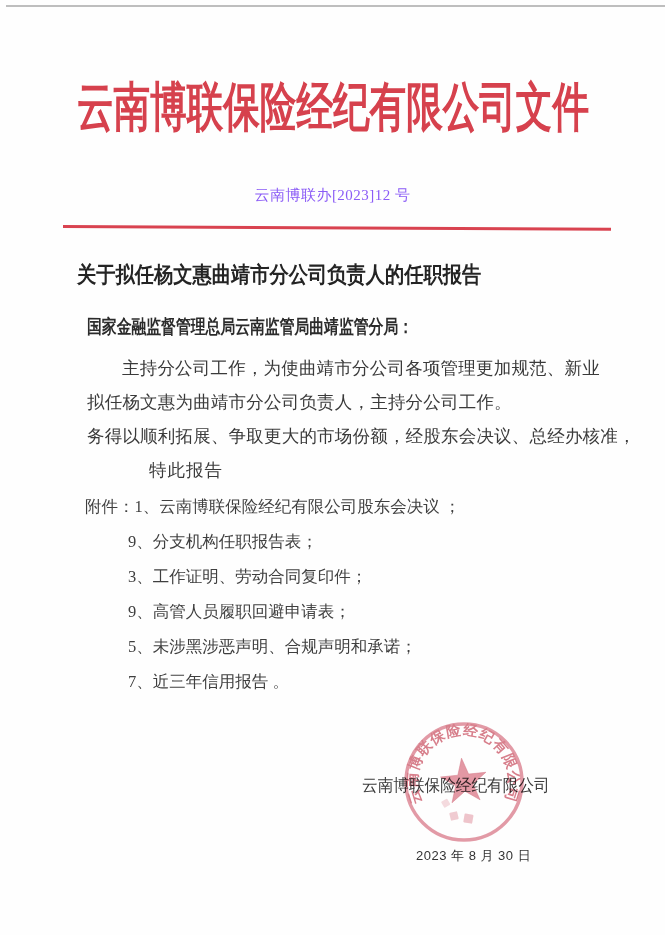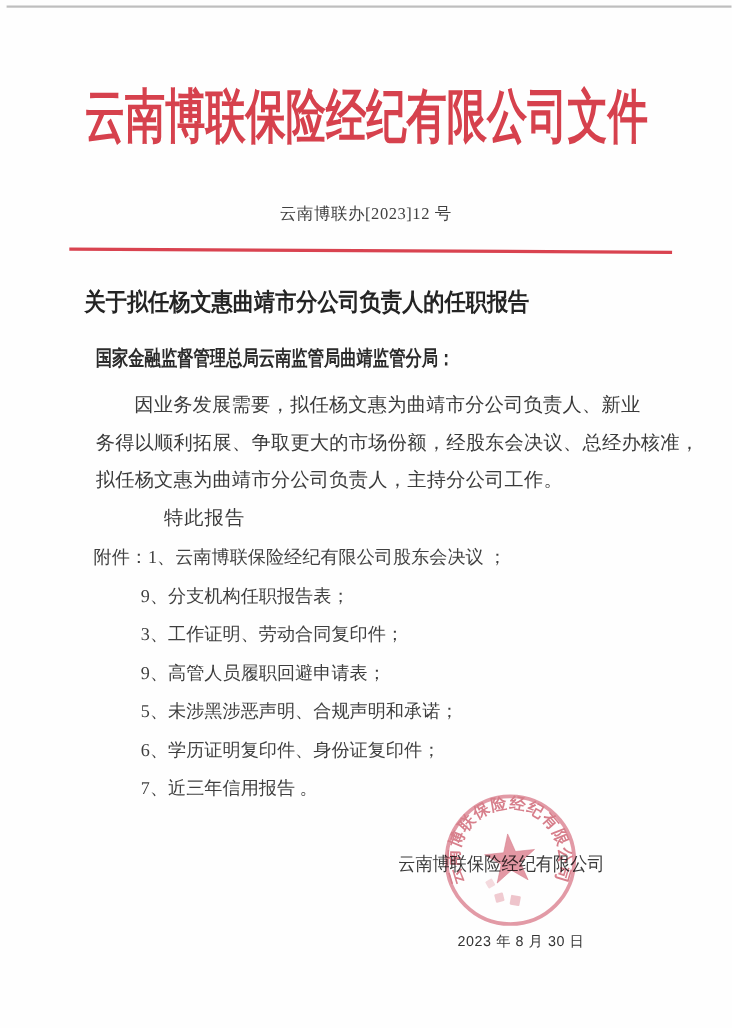--- a/index.html
+++ b/index.html
@@ -40,21 +40,21 @@
   }
   .letterhead{
     font-size:53px;font-weight:900;line-height:1.1;
     color:var(--letterhead-red);
     white-space:nowrap;
     transform:scaleX(0.69);transform-origin:center;
     letter-spacing:0;
   }
   .doc-number{
     position:absolute;top:186px;left:0;width:665px;
-    text-align:center;font-size:15px;line-height:18px;color:#404040;
+    text-align:center;font-size:15px;line-height:18px;color:#8b5cf6;
     letter-spacing:.5px;
   }
   .red-rule{
     position:absolute;top:225px;left:63px;width:548px;height:3px;
     background:var(--rule-red);
     transform:rotate(0.3deg);transform-origin:left center;
   }
   .doc-title-wrap{
     position:absolute;top:262px;left:0;width:558px;
     display:flex;justify-content:center;
@@ -125,36 +125,35 @@
 
   <div class="red-rule"></div>
 
   <div class="doc-title-wrap">
     <div class="doc-title">关于拟任杨文惠曲靖市分公司负责人的任职报告</div>
   </div>
 
   <div class="addressee">国家金融监督管理总局云南监管局曲靖监管分局：</div>
 
   <div class="body-para">
-    <div class="body-line indent">因业务发展需要，拟任杨文惠为曲靖市分公司负责人、新业</div>
+    <div class="body-line indent">主持分公司工作，为使曲靖市分公司各项管理更加规范、新业</div>
+    <div class="body-line">拟任杨文惠为曲靖市分公司负责人，主持分公司工作。</div>
     <div class="body-line">务得以顺利拓展、争取更大的市场份额，经股东会决议、总经办核准，</div>
-    <div class="body-line">拟任杨文惠为曲靖市分公司负责人，主持分公司工作。</div>
   </div>
 
   <div class="closing">特此报告</div>
 
   <div class="attachments">
     <div class="att-row">
       <span class="att-label">附件：</span><span>1、云南博联保险经纪有限公司股东会决议 ；</span>
     </div>
     <div class="att-row cont">9、分支机构任职报告表；</div>
     <div class="att-row cont">3、工作证明、劳动合同复印件；</div>
     <div class="att-row cont">9、高管人员履职回避申请表；</div>
     <div class="att-row cont">5、未涉黑涉恶声明、合规声明和承诺；</div>
-    <div class="att-row cont">6、学历证明复印件、身份证复印件；</div>
     <div class="att-row cont">7、近三年信用报告 。</div>
   </div>
 
   <div class="signature">云南博联保险经纪有限公司</div>
   <div class="doc-date">2023 年 8 月 30 日</div>
 
   <svg class="seal" viewBox="0 0 132 132" aria-hidden="true">
     <defs>
       <path id="seal-arc" d="M 26.0 89.4 A 46 46 0 1 1 104.0 89.4" fill="none"></path>
     </defs>

